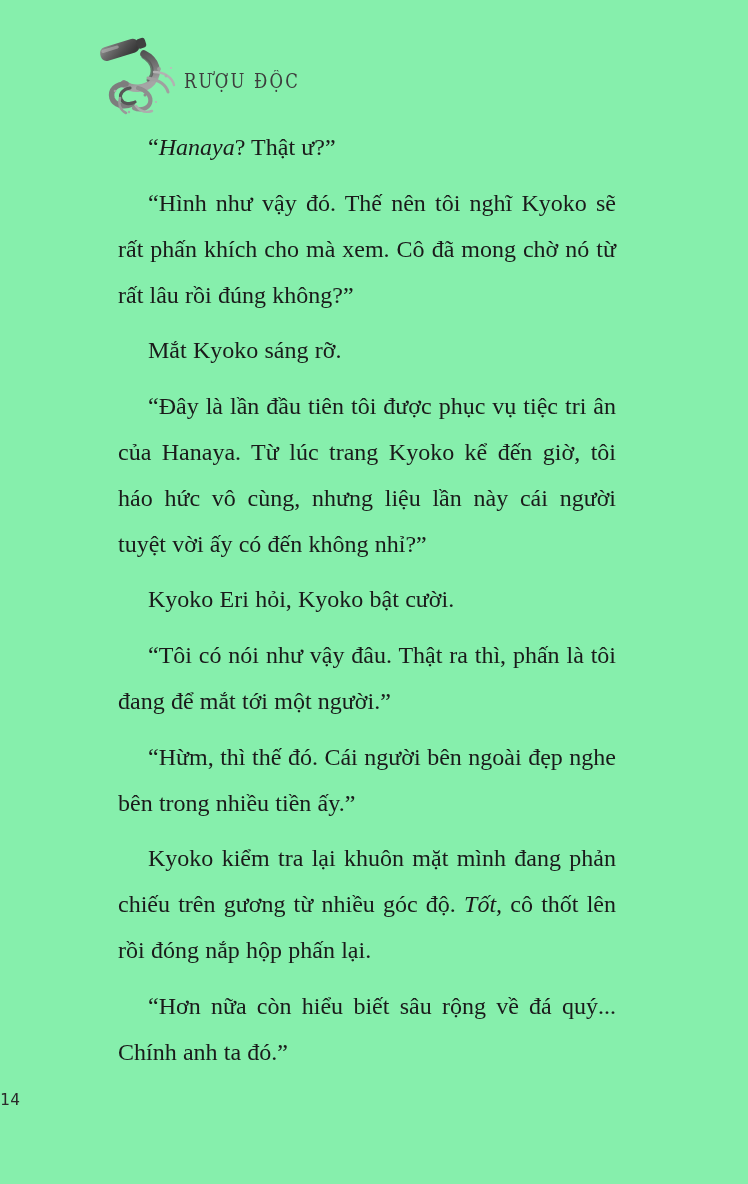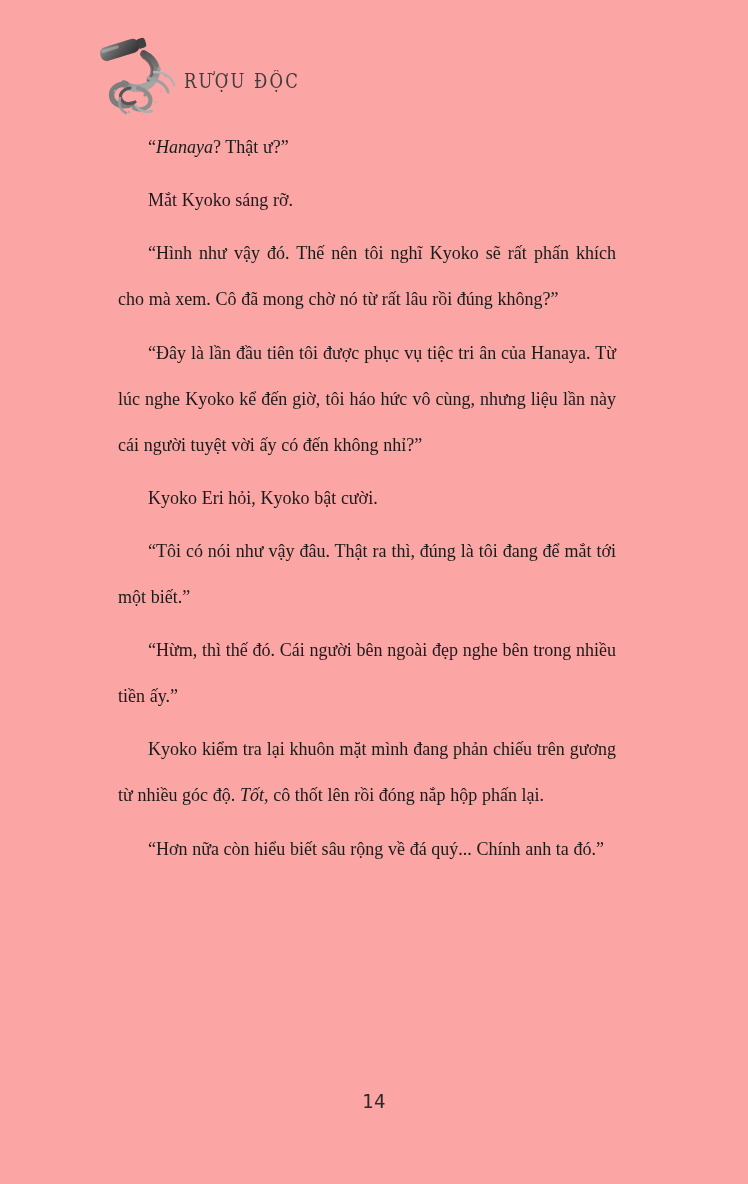--- a/index.html
+++ b/index.html
@@ -14,21 +14,21 @@
     position: relative;
     overflow: hidden;
     font-family: "Liberation Serif", "DejaVu Serif", serif;
     color: #1a1a1a;
     -webkit-font-smoothing: antialiased;
   }
 
   .page {
     position: absolute;
     inset: 0;
-    background: #fca5a5;
+    background: #86efac;
   }
 
   
   .running-head {
     position: absolute;
     left: 96px;
     top: 32px;
     right: 96px;
     height: 86px;
   }
@@ -58,21 +58,21 @@
   
   .body-text {
     position: absolute;
     left: 118px;
     top: 124px;
     width: 510px;
   }
 
   .para {
     margin: 0 12px 0.40em 0;
-    font-size: 18px;
+    font-size: 24px;
     line-height: 46px;
     text-align: justify;
     text-indent: 30px;
     hyphens: none;
     word-spacing: 0.01em;
   }
 
   .para:last-child {
     margin-bottom: 0;
   }
@@ -84,23 +84,22 @@
   .para em {
     font-style: italic;
   }
 
   
   .folio {
     position: absolute;
     left: 0;
     right: 0;
     top: 1090px;
-    text-align: center;
     font-family: "DejaVu Sans Mono", "Liberation Mono", monospace;
-    font-size: 19px;
+    font-size: 16px;
     color: #2b2b2b;
     letter-spacing: 0.5px;
   }
 </style>
 </head>
 <body>
 
 <div class="page">
 
   <div class="running-head">
@@ -146,25 +145,25 @@
         <circle cx="19" cy="59" r="1.3" fill="#a2a2a2"></circle>
         <circle cx="60" cy="70" r="1.1" fill="#b4b4b4"></circle>
       </svg>
     </div>
 
     <div class="head-title">RƯỢU ĐỘC</div>
   </div>
 
   <div class="body-text">
       <p class="para short"><span>“</span><em>Hanaya</em><span>? Thật ư?”</span></p>
+      <p class="para"><span>“Hình như vậy đó. Thế nên tôi nghĩ Kyoko sẽ rất phấn khích cho mà xem. Cô đã mong chờ nó từ rất lâu rồi đúng không?”</span></p>
       <p class="para short"><span>Mắt Kyoko sáng rỡ.</span></p>
-      <p class="para"><span>“Hình như vậy đó. Thế nên tôi nghĩ Kyoko sẽ rất phấn khích cho mà xem. Cô đã mong chờ nó từ rất lâu rồi đúng không?”</span></p>
-      <p class="para"><span>“Đây là lần đầu tiên tôi được phục vụ tiệc tri ân của Hanaya. Từ lúc nghe Kyoko kể đến giờ, tôi háo hức vô cùng, nhưng liệu lần này cái người tuyệt vời ấy có đến không nhỉ?”</span></p>
+      <p class="para"><span>“Đây là lần đầu tiên tôi được phục vụ tiệc tri ân của Hanaya. Từ lúc trang Kyoko kể đến giờ, tôi háo hức vô cùng, nhưng liệu lần này cái người tuyệt vời ấy có đến không nhỉ?”</span></p>
       <p class="para short"><span>Kyoko Eri hỏi, Kyoko bật cười.</span></p>
-      <p class="para"><span>“Tôi có nói như vậy đâu. Thật ra thì, đúng là tôi đang để mắt tới một biết.”</span></p>
+      <p class="para"><span>“Tôi có nói như vậy đâu. Thật ra thì, phấn là tôi đang để mắt tới một người.”</span></p>
       <p class="para"><span>“Hừm, thì thế đó. Cái người bên ngoài đẹp nghe bên trong nhiều tiền ấy.”</span></p>
       <p class="para"><span>Kyoko kiểm tra lại khuôn mặt mình đang phản chiếu trên gương từ nhiều góc độ. </span><em>Tốt,</em><span> cô thốt lên rồi đóng nắp hộp phấn lại.</span></p>
       <p class="para"><span>“Hơn nữa còn hiểu biết sâu rộng về đá quý... Chính anh ta đó.”</span></p>
     </div>
 
   <div class="folio">14</div>
 
 </div>
 
 </body></html>

